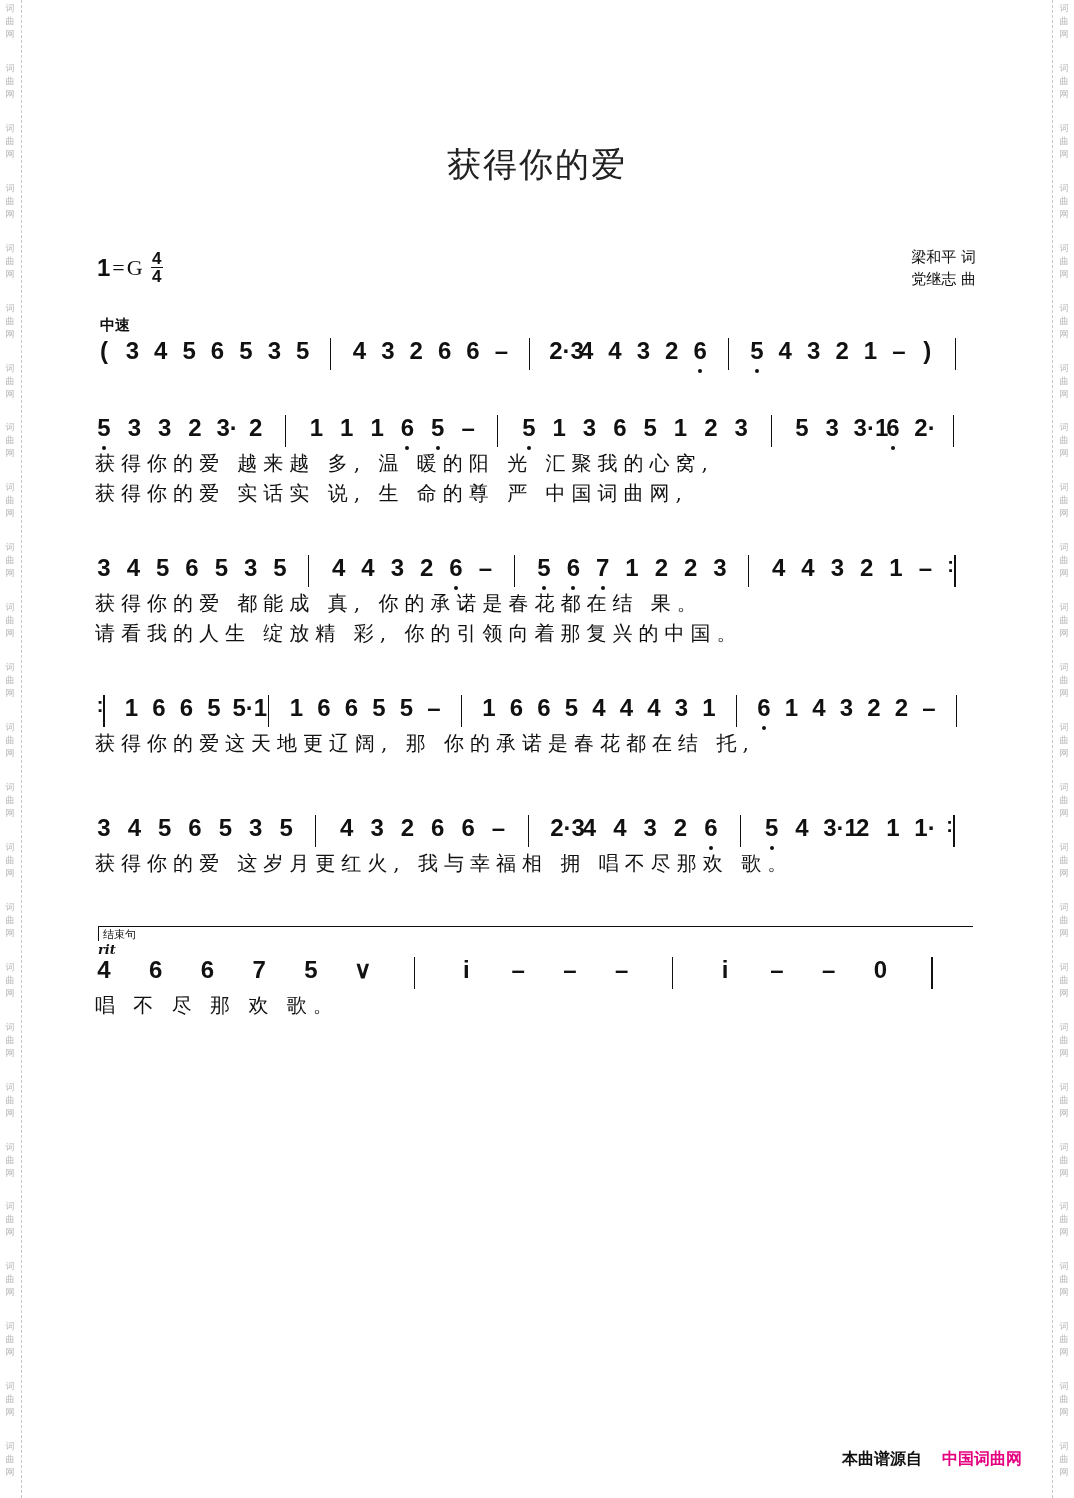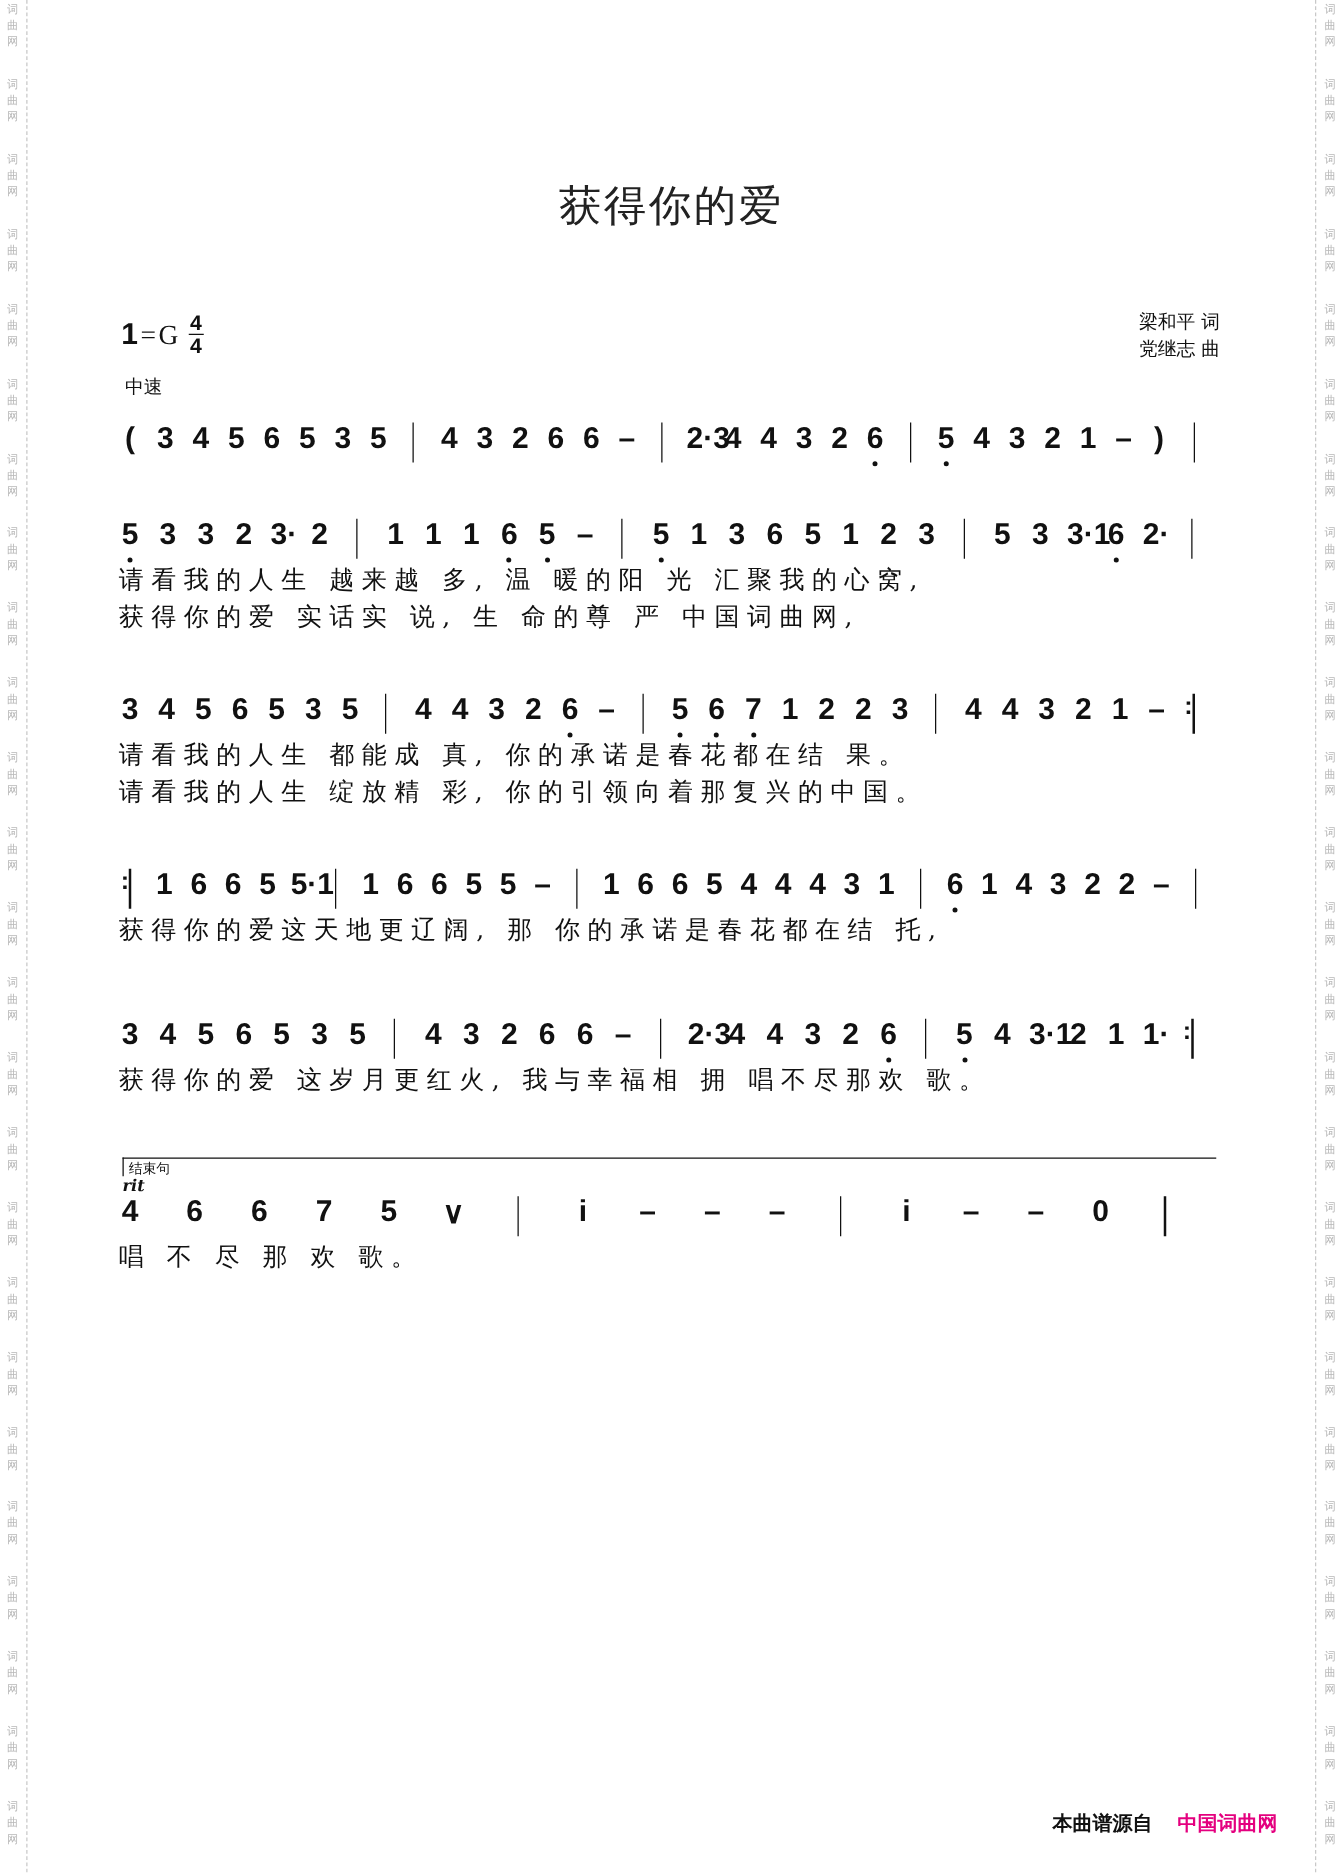--- a/index.html
+++ b/index.html
@@ -21,21 +21,21 @@
   .title {
     position: absolute; left: 0; width: 1074px; top: 142px; text-align: center;
     font-family: "DejaVu Serif", serif; font-size: 34px; letter-spacing: 2px; color: #222;
   }
   .key { position: absolute; left: 97px; top: 250px; display: flex; align-items: center; font-family: "Liberation Serif", serif; }
   .key .k1 { font-family: "Liberation Sans", sans-serif; font-weight: bold; font-size: 24px; }
   .key .eq { font-size: 22px; margin: 0 2px; }
   .key .g { font-size: 22px; margin-right: 8px; }
   .ts { display: flex; flex-direction: column; align-items: center; font-family: "Liberation Sans", sans-serif; font-weight: bold; font-size: 17px; line-height: 17px; }
   .ts .bar { width: 12px; border-top: 1px solid #111; }
-  .tempo { position: absolute; left: 100px; top: 300px; font-size: 15px; }
+  .tempo { position: absolute; left: 100px; top: 316px; font-size: 15px; font-weight: bold; }
   .credits { position: absolute; right: 98px; top: 246px; text-align: right; font-size: 15px; line-height: 22px; font-family: "DejaVu Serif", serif; }
 
   .line { position: absolute; left: 95px; width: 890px; }
   .notes { position: relative; height: 40px; font-family: "Liberation Sans", sans-serif; font-weight: bold; font-size: 24px; }
   .notes .n { position: absolute; top: 4px; width: 18px; text-align: center; }
   .notes .bl { position: absolute; top: 5px; width: 2px; height: 32px; background: #111; }
   .notes .bl.thin { width: 1px; }
   .dot-b { position: absolute; width: 4px; height: 4px; border-radius: 50%; background: #111; }
   .lyr { position: relative; height: 30px; font-family: "DejaVu Serif", serif; font-size: 20px; }
   .lyr span { position: absolute; top: 0; }
@@ -393,21 +393,21 @@
         <div class="bl thin" style="left: 675.586px;"></div>
         <span class="n" style="left: 697.931px;">5</span>
         <span class="n" style="left: 728.276px;">3</span>
         <span class="n" style="left: 758.621px;">3·1</span>
         <span class="n" style="left: 788.966px;">6</span>
         <span class="dot-b" style="left: 795.966px; top: 36px;"></span>
         <span class="n" style="left: 819.31px;">2·</span>
         <div class="bl thin" style="left: 857.655px;"></div>
       </div>
       <div class="lyr">
-        <span style="left: 0px; letter-spacing: 6px; white-space: pre;">请看我的人生 越来越 多, 温 暖的阳 光 汇聚我的心窝,</span>
+        <span style="left: 0px; letter-spacing: 6px; white-space: pre;">获得你的爱 越来越 多, 温 暖的阳 光 汇聚我的心窝,</span>
       </div>
       <div class="lyr">
         <span style="left: 0px; letter-spacing: 6px; white-space: pre;">获得你的爱 实话实 说, 生 命的尊 严 中国词曲网,</span>
       </div>
     </div>
     <div class="line" style="top: 550px;">
       <div class="notes">
         <span class="n" style="left: 0px;">3</span>
         <span class="n" style="left: 29.3333px;">4</span>
         <span class="n" style="left: 58.6667px;">5</span>
@@ -438,21 +438,21 @@
         <span class="n" style="left: 674.667px;">4</span>
         <span class="n" style="left: 704px;">4</span>
         <span class="n" style="left: 733.333px;">3</span>
         <span class="n" style="left: 762.667px;">2</span>
         <span class="n" style="left: 792px;">1</span>
         <span class="n" style="left: 821.333px;">–</span>
         <div class="bl" style="left: 858.667px;"></div>
         <span class="n" style="left: 846.667px; font-size: 20px;">:</span>
       </div>
       <div class="lyr">
-        <span style="left: 0px; letter-spacing: 6px; white-space: pre;">请看我的人生 都能成 真, 你的承诺是春花都在结 果。</span>
+        <span style="left: 0px; letter-spacing: 6px; white-space: pre;">获得你的爱 都能成 真, 你的承诺是春花都在结 果。</span>
       </div>
       <div class="lyr">
         <span style="left: 0px; letter-spacing: 6px; white-space: pre;">请看我的人生 绽放精 彩, 你的引领向着那复兴的中国。</span>
       </div>
     </div>
     <div class="line" style="top: 690px;">
       <div class="notes">
         <div class="bl" style="left: 8px;"></div>
         <span class="n" style="left: -4px; font-size: 20px;">:</span>
         <span class="n" style="left: 27.5px;">1</span>

